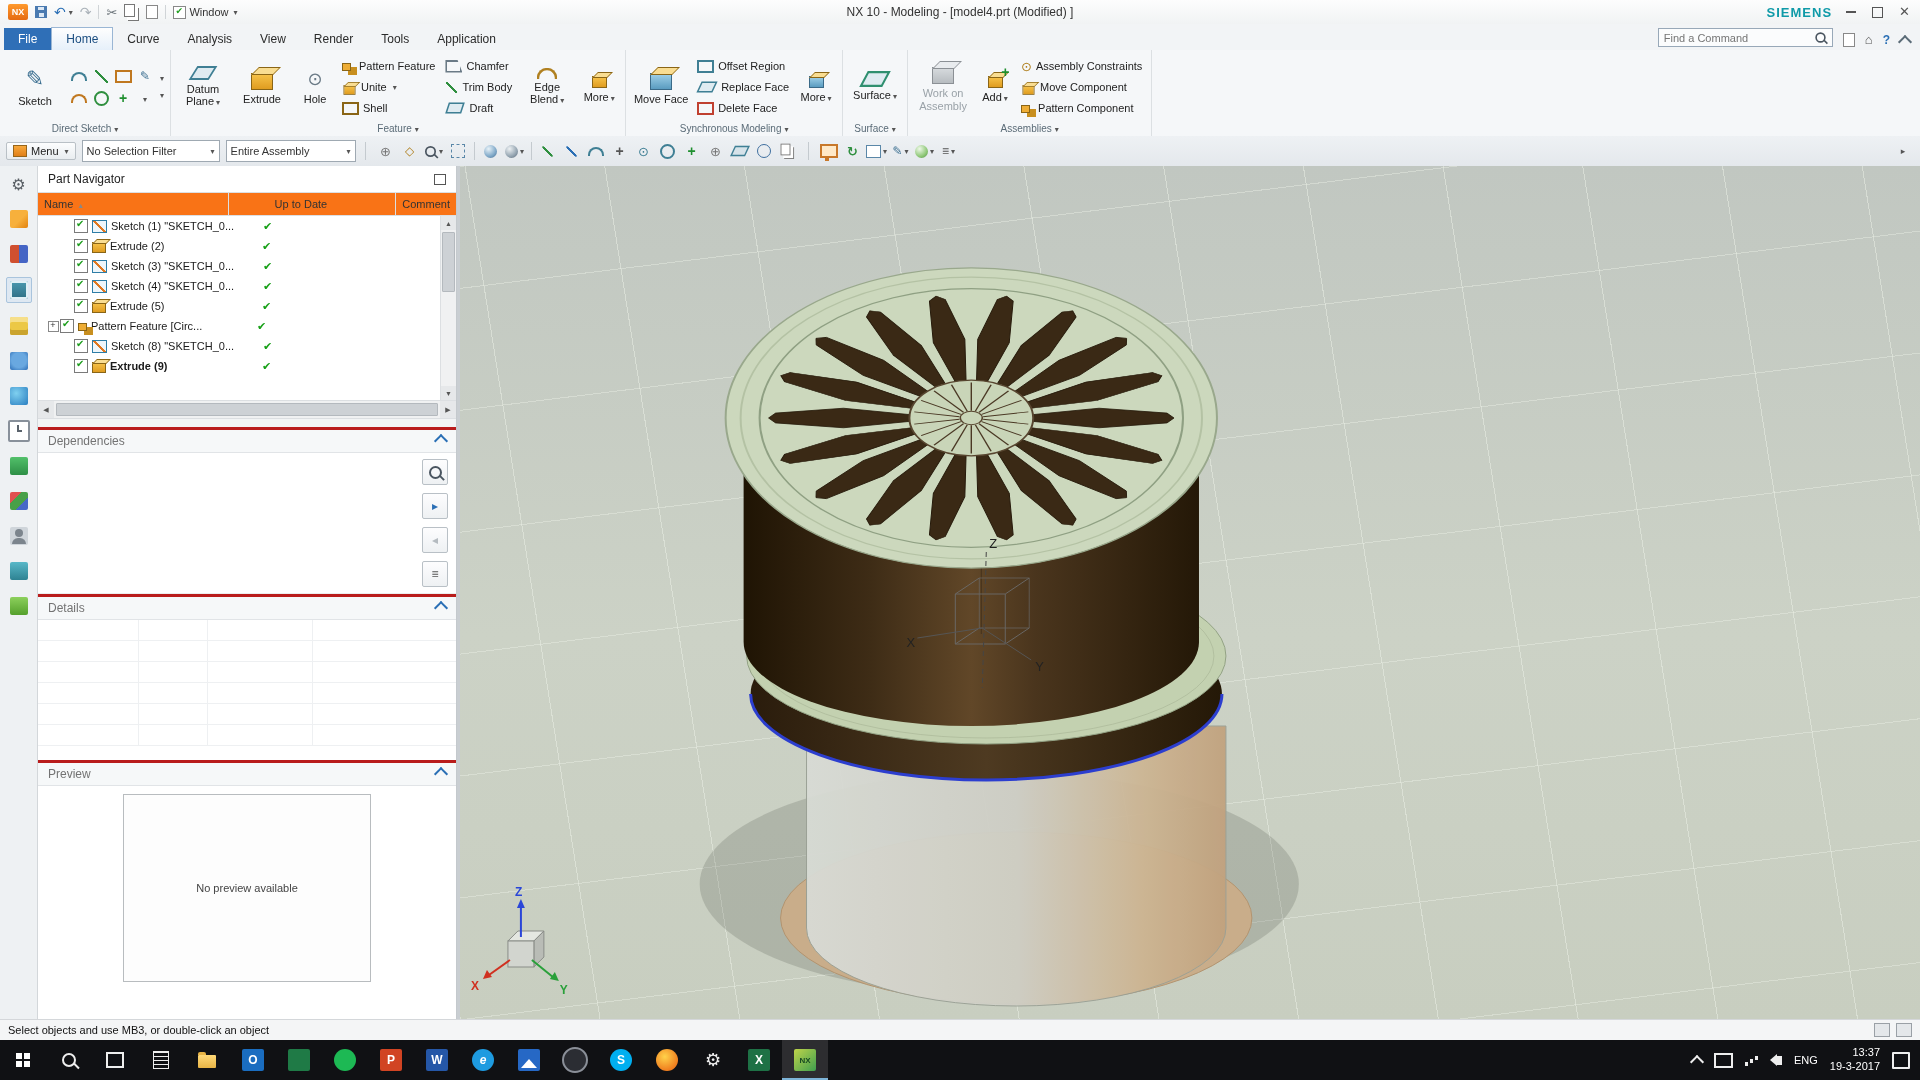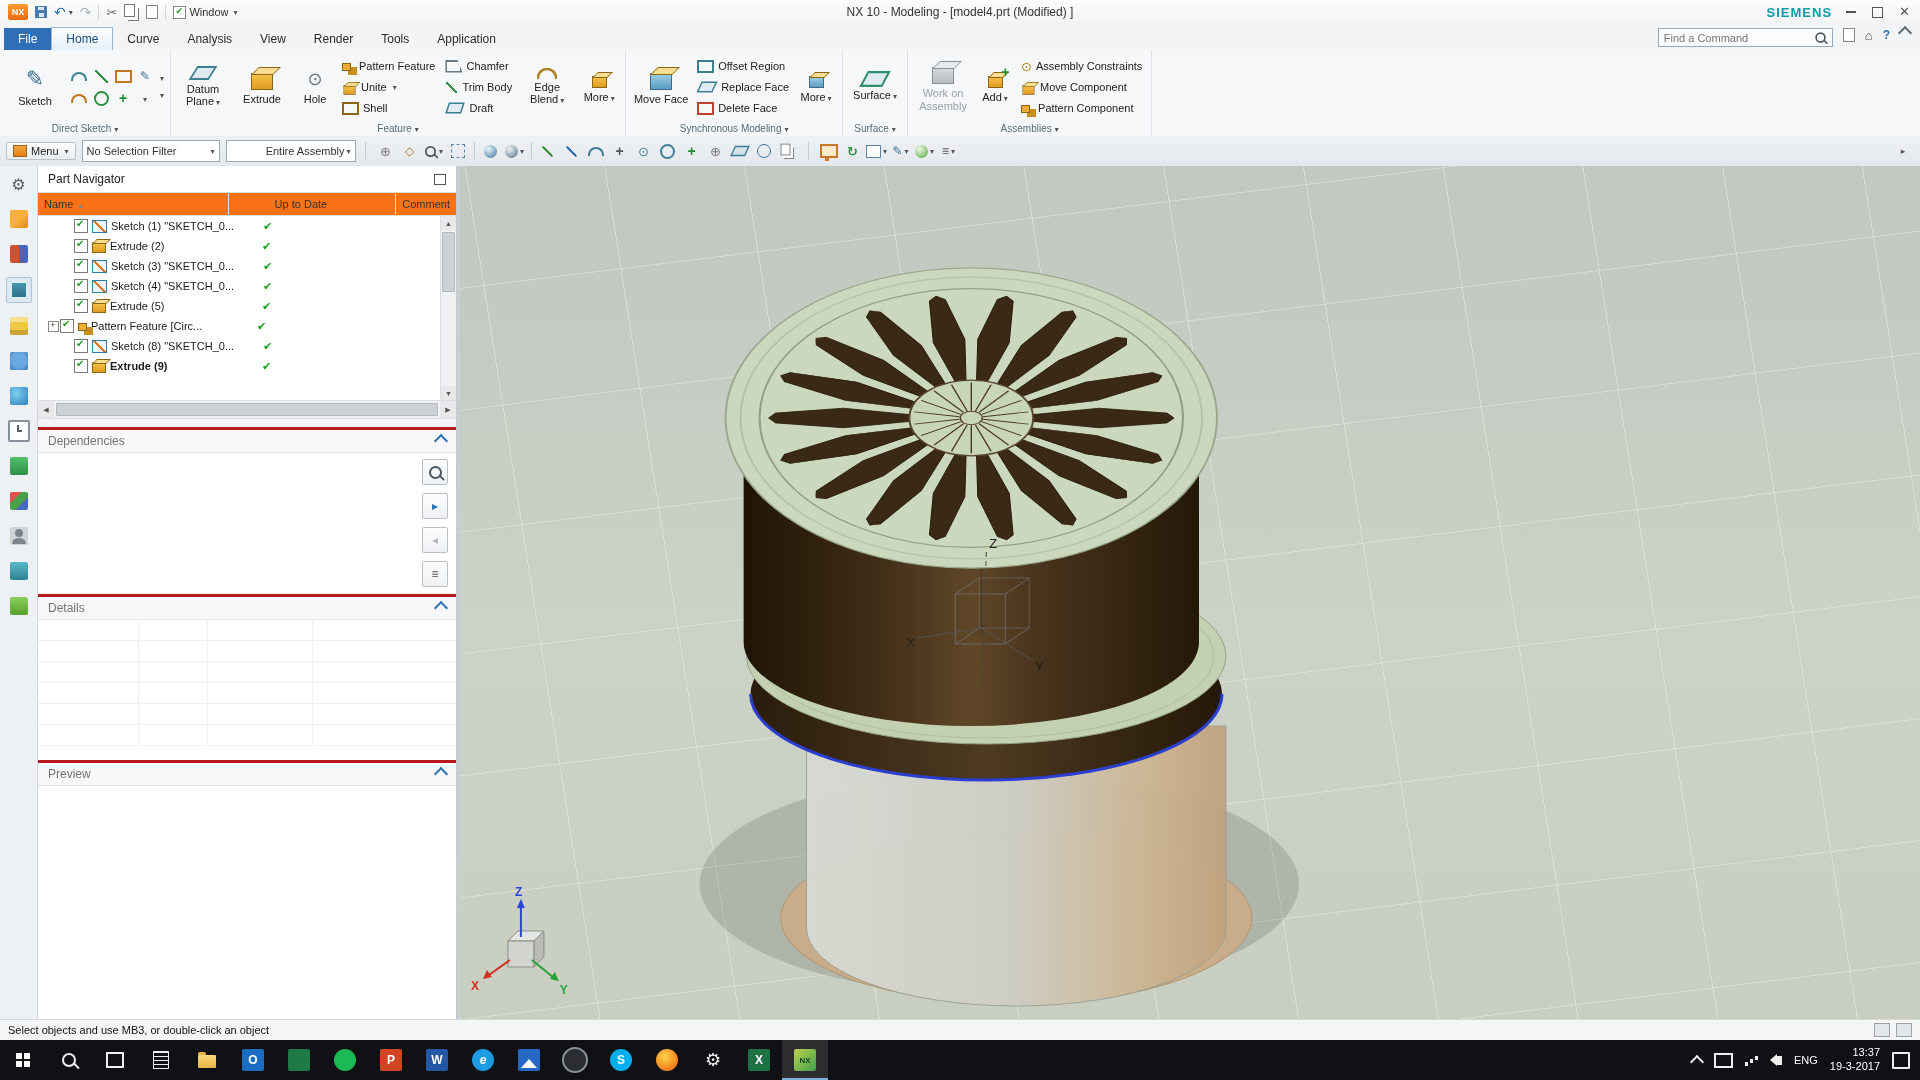--- a/index.html
+++ b/index.html
@@ -74,21 +74,21 @@
   .brand{color:#0f9aa8;font-weight:bold;font-size:13px;letter-spacing:1px;}
   .wctl{display:flex;gap:16px;align-items:center;}
   .wc-min{width:10px;height:2px;background:#555;}
   .wc-max{width:9px;height:9px;border:1.5px solid #555;}
   .wc-close{font-size:13px;color:#555;line-height:10px;}
   
   .tabrow{position:absolute;top:24px;left:0;right:0;height:26px;background:#f2f4f6;border-bottom:1px solid #d6dadd;display:flex;align-items:flex-end;}
   .tab{padding:4px 14px;font-size:12px;color:#2b2b2b;}
   .tab.file{background:#2f6fb7;color:#fff;margin-left:4px;}
   .tab.active{background:linear-gradient(#fefefe,#e6f0fa);border:1px solid #9ab6d4;border-bottom:none;color:#1a4d80;margin-top:37px;}
-  .tab-right{margin-left:auto;display:flex;align-items:flex-start;gap:10px;padding:16px 10px 3px 0;}
+  .tab-right{margin-left:auto;display:flex;align-items:flex-end;gap:10px;padding:16px 10px 3px 0;}
   .find-box{position:relative;}
   .find-box input{width:150px;height:17px;border:1px solid #98a8b8;background:#fbfcfd;font-size:11px;padding:0 18px 0 5px;color:#333;font-family:inherit;}
   .find-box .i-mag{position:absolute;right:6px;top:3px;transform:scale(.8);}
   
   .ribbon{position:absolute;top:50px;left:0;right:0;height:86px;background:#f5f7f9;border-bottom:1px solid #cfd4d8;display:flex;}
   .rgroup{display:flex;flex-direction:column;border-right:1px solid #dcе0e3;border-right:1px solid #dce0e3;}
   .rcontent{flex:1;display:flex;align-items:stretch;padding:3px 6px 0 6px;gap:4px;}
   .rlabel{height:15px;display:flex;align-items:center;justify-content:center;gap:3px;font-size:10px;color:#5a6b77;}
   .bigbtn{width:56px;display:flex;flex-direction:column;align-items:center;justify-content:center;gap:3px;border:1px solid transparent;border-radius:2px;}
   .bigbtn .lbl{font-size:11px;color:#222;text-align:center;line-height:1.1;}
@@ -96,21 +96,21 @@
   .midcol{display:flex;flex-direction:column;justify-content:center;gap:1px;}
   .rowbtn{display:flex;align-items:center;gap:4px;height:20px;padding:0 3px;border-radius:2px;font-size:11px;color:#222;white-space:nowrap;}
   .minigrid{display:grid;grid-template-columns:repeat(4,22px);grid-auto-rows:22px;align-content:center;justify-items:center;align-items:center;}
   .sk-expand{display:flex;flex-direction:column;justify-content:center;gap:8px;color:#777;font-size:8px;}
   
   .seltoolbar{position:absolute;top:136px;left:0;right:0;height:30px;background:linear-gradient(#eef1f4,#e4e8ec);border-bottom:1px solid #c9ced2;display:flex;align-items:center;gap:6px;padding:0 6px;}
   .menubtn{display:flex;align-items:center;gap:4px;padding:2px 6px;border:1px solid #b9c0c6;background:linear-gradient(#fcfdfe,#e9edf0);border-radius:2px;font-size:11px;}
   .menubtn .mico{width:12px;height:10px;background:linear-gradient(#f7a83c,#e07f18);border:1px solid #96651a;}
   .ddl{display:flex;align-items:center;justify-content:space-between;height:20px;border:1px solid #9fa9b2;background:#fff;padding:0 4px;font-size:11px;color:#333;}
   .ddl.w1{width:128px;}
-  .ddl.w2{width:120px;justify-content:flex-end;}
+  .ddl.w2{width:120px;}
   .tgroup{display:flex;align-items:center;gap:2px;}
   .tsep{width:1px;height:18px;background:#c4cacf;margin:0 3px;}
   .ti{width:22px;height:22px;display:flex;align-items:center;justify-content:center;position:relative;border-radius:2px;}
   
   .main{position:absolute;top:166px;left:0;bottom:60px;right:0;display:flex;}
   .resbar{width:37px;background:#eef1f3;border-right:1px solid #d3d7da;display:flex;flex-direction:column;align-items:center;padding-top:6px;gap:11px;}
   .rb{width:24px;height:24px;display:flex;align-items:center;justify-content:center;border-radius:2px;}
   .rb.active{background:#dee8f2;border:1px solid #a9c4dd;}
   .rb .sq{width:18px;height:18px;border-radius:2px;}
   .c-an{background:linear-gradient(135deg,#f7b03c 55%,#e2820f);}
@@ -777,20 +777,25 @@
           <span class="cell v"></span>
           <span class="cell e"></span>
           <span class="cell rest"></span>
         </div>
     </div>
 
     <div class="sec-h">
       <span>Preview</span>
       <span class="chev-up"></span>
     </div>
+    <div class="preview-body">
+      <div class="preview-box">
+        <span>No preview available</span>
+      </div>
+    </div>
   </div>
 
   <div class="sash"></div>
 
   <div class="viewport">
     <svg class="vp-svg" viewBox="0 0 1462 854" preserveAspectRatio="none">
       <defs>
         <linearGradient id="drumG" x1="0" y1="0" x2="1" y2="0">
           <stop offset="0" stop-color="#1f1404"></stop>
             <stop offset="0.28" stop-color="#3e2c16"></stop>

